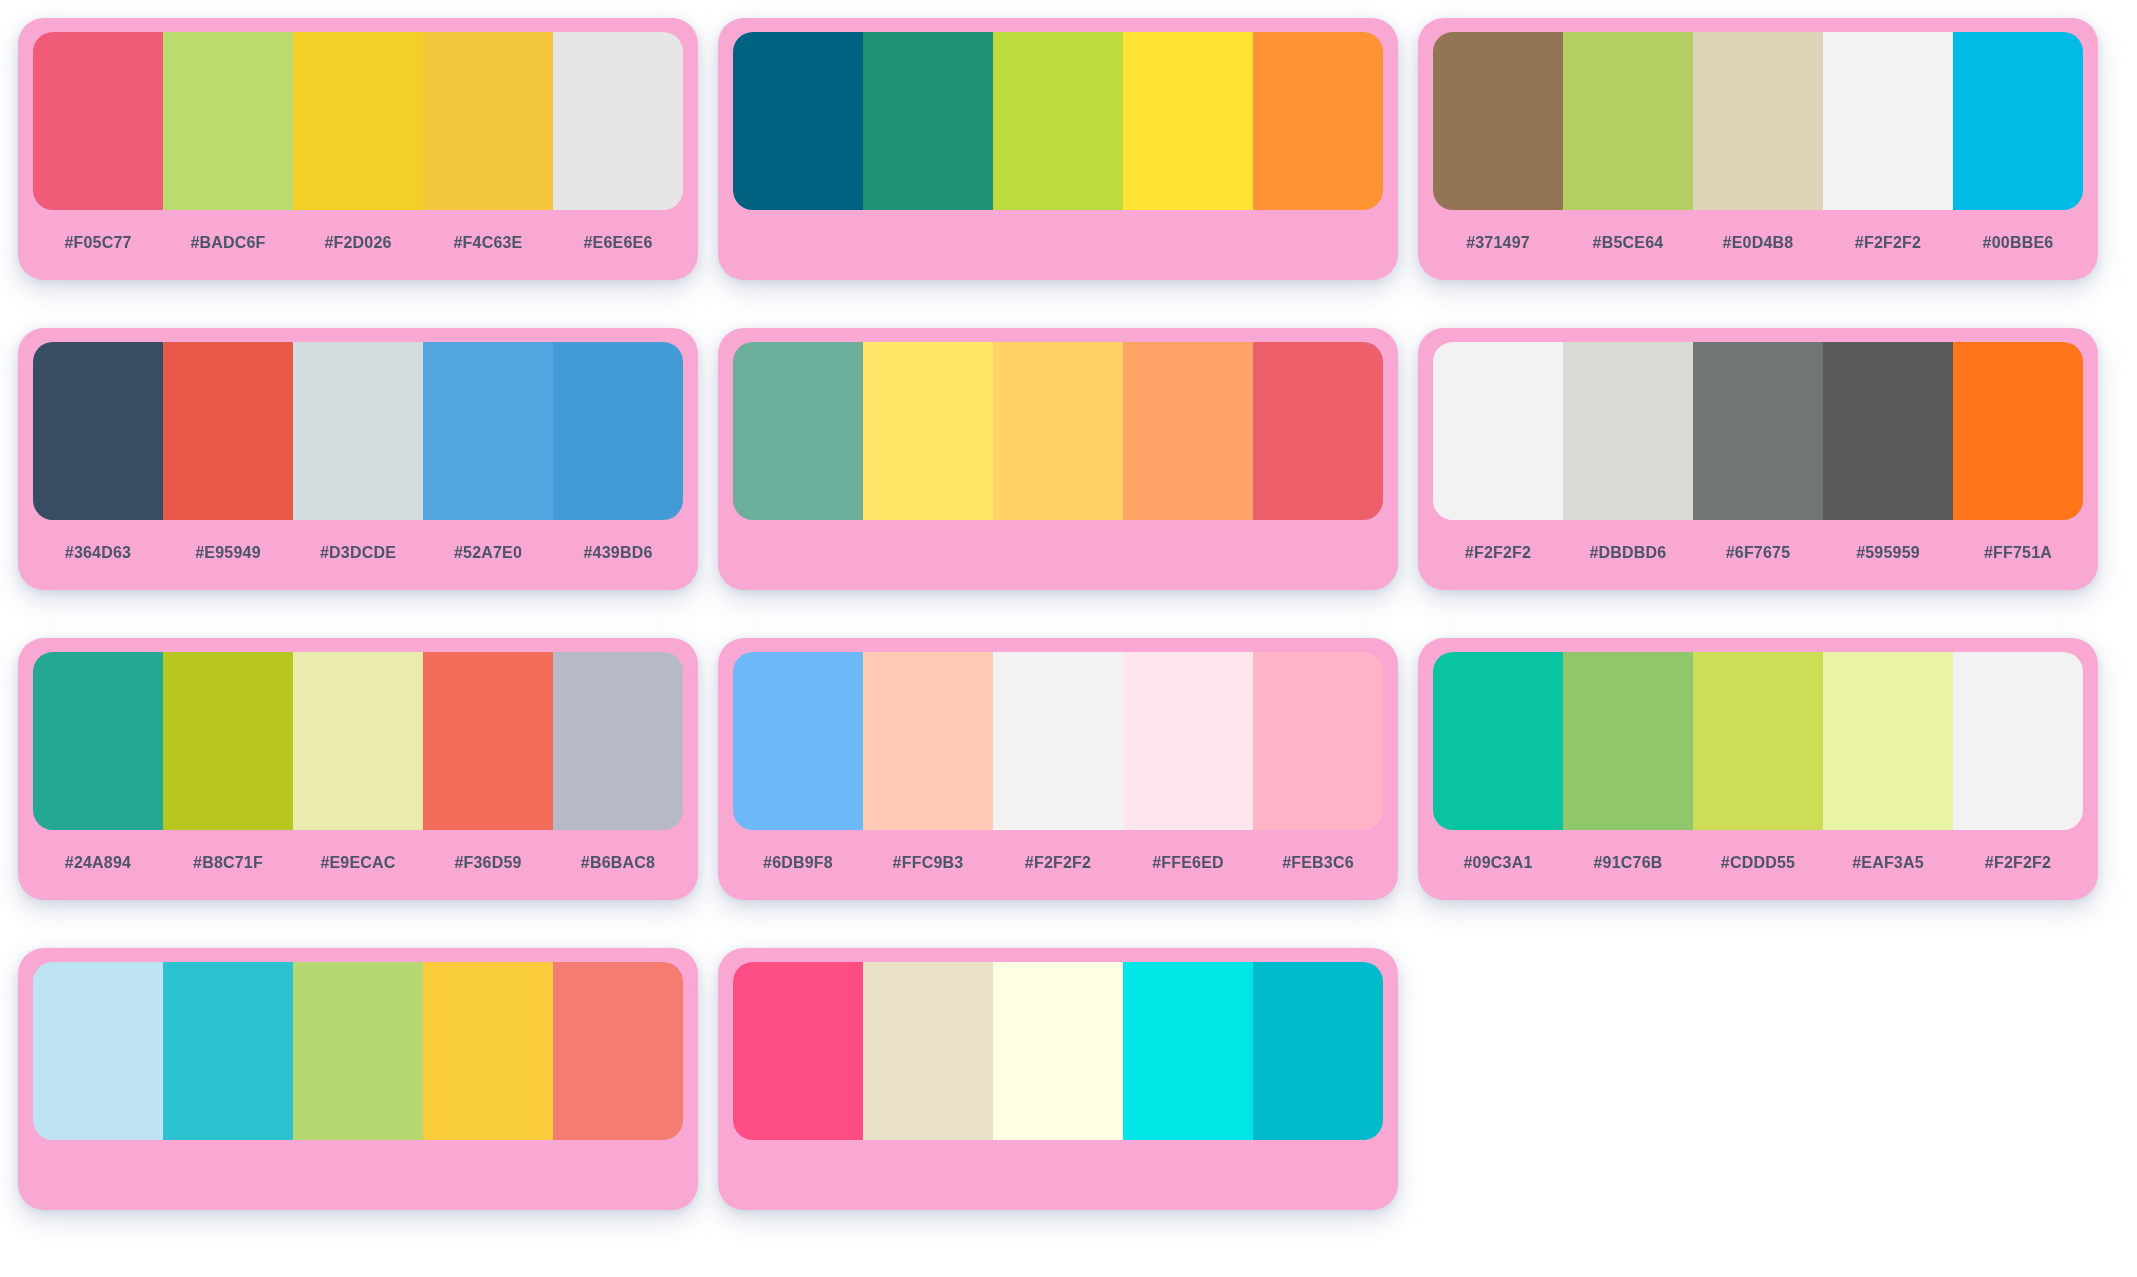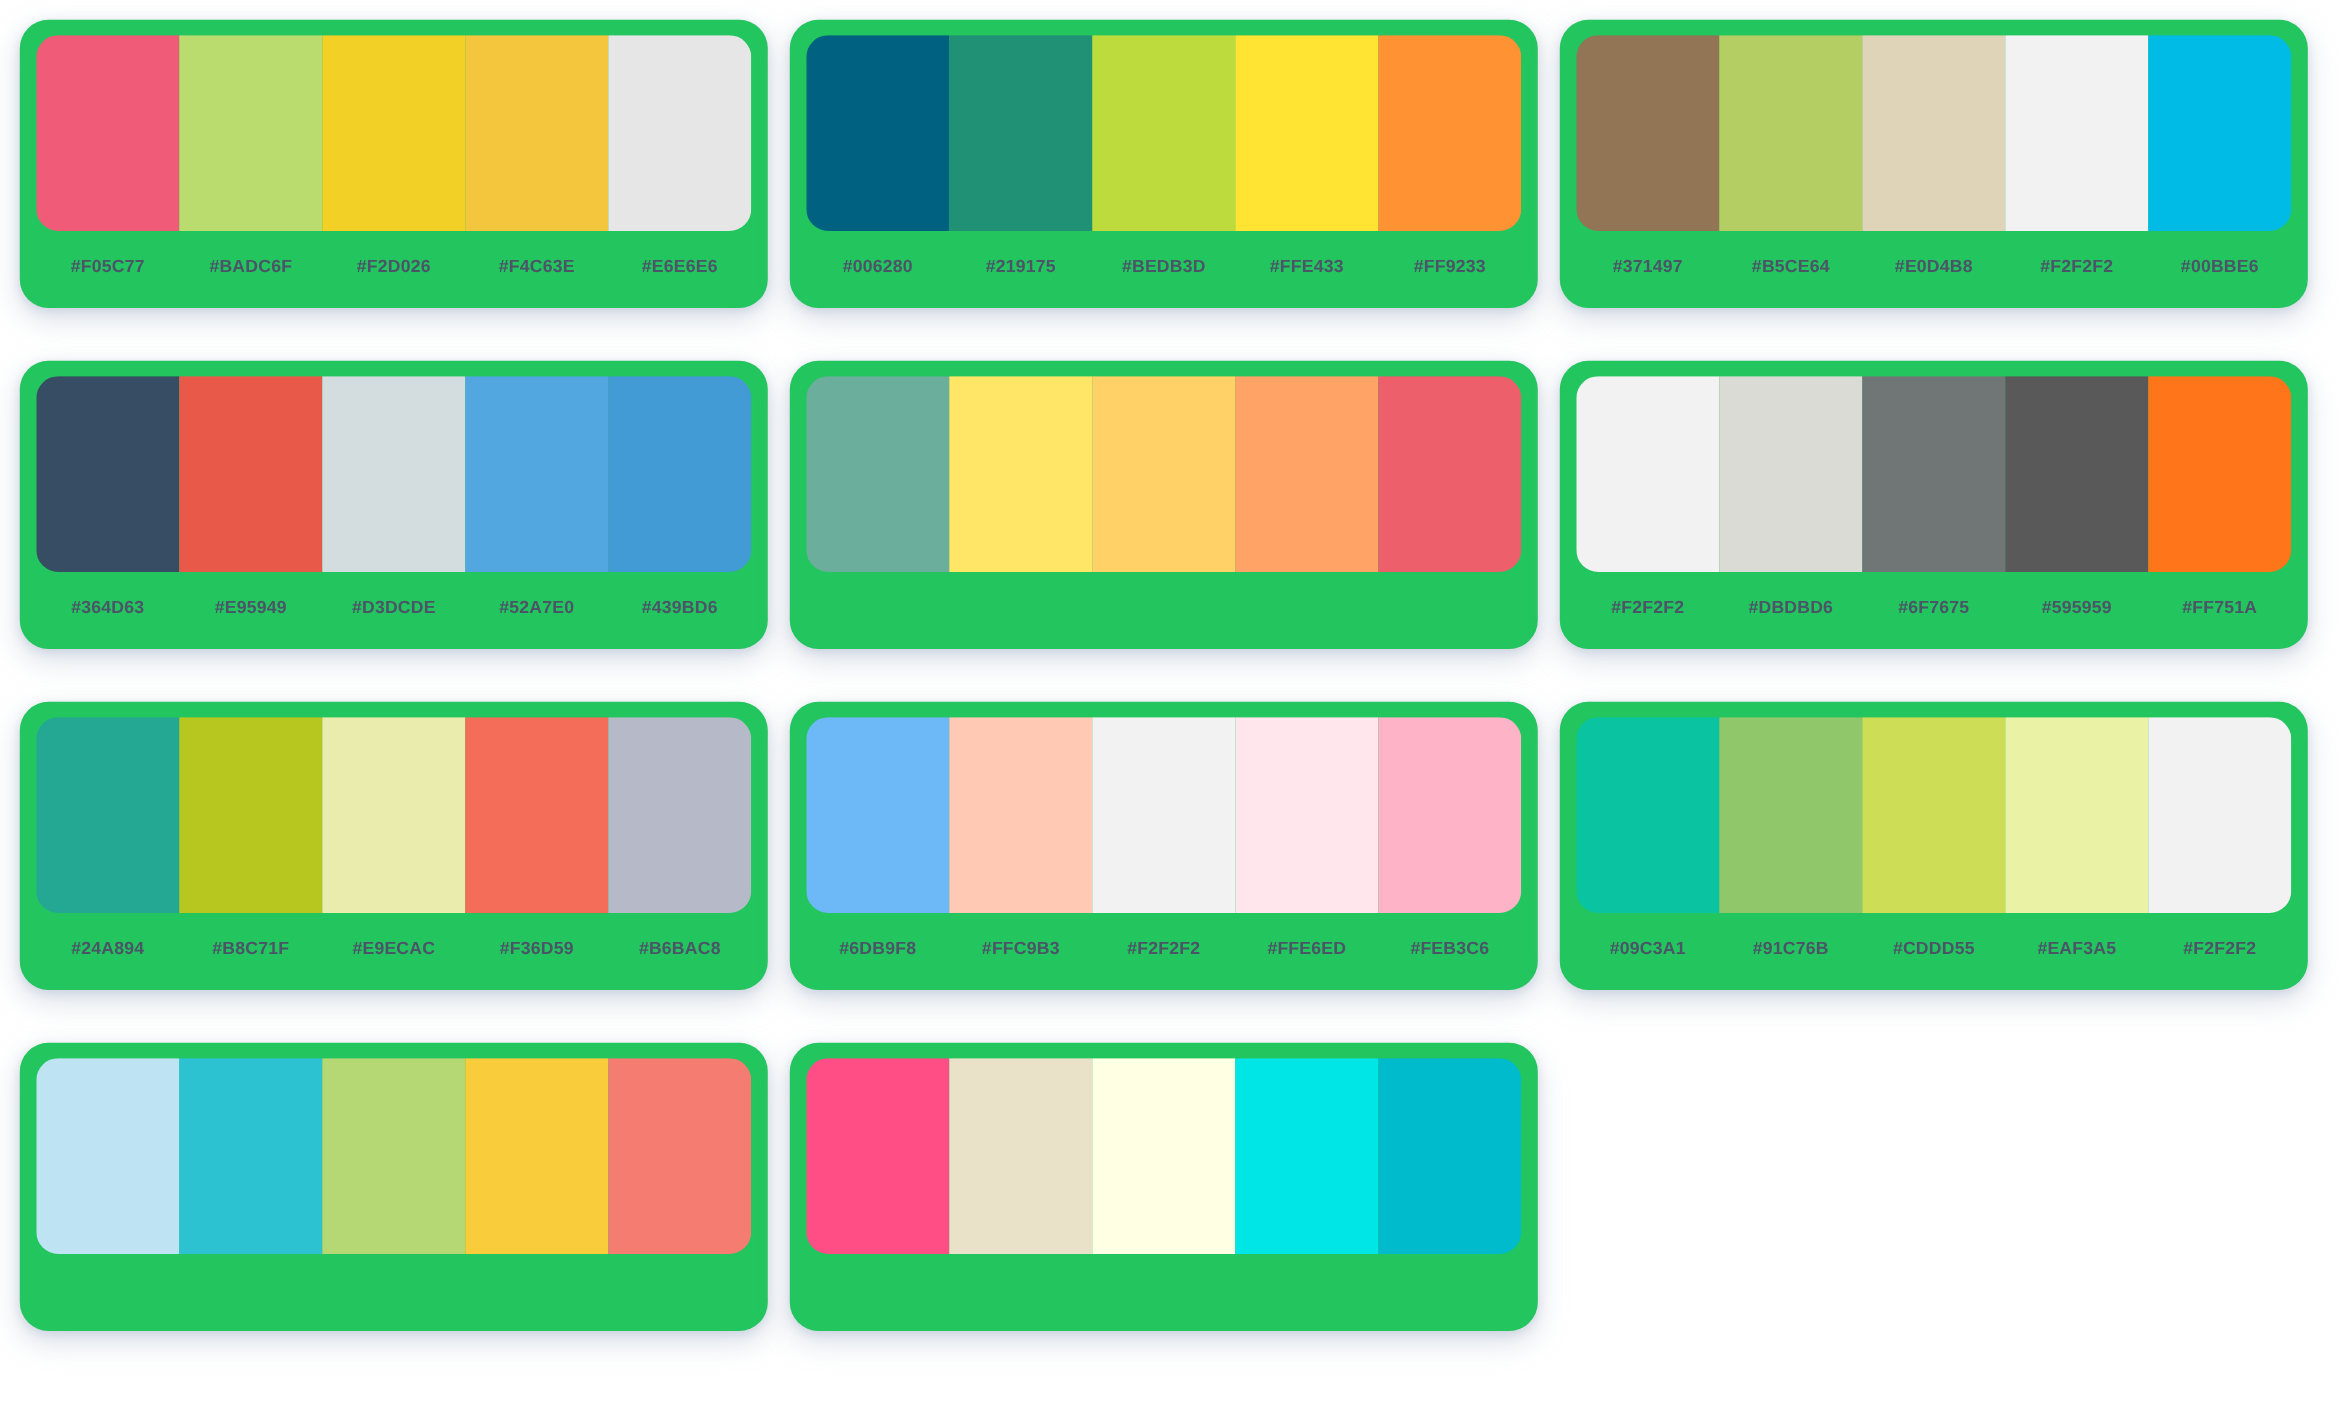--- a/index.html
+++ b/index.html
@@ -24,21 +24,21 @@
     margin-top: 8px;
     box-sizing: border-box;
   }
 
   .palette-card {
     position: relative;
     width: 680px;
     height: 262px;
     margin-top: 10px;
     border-radius: 26px;
-    background: #22c55e;
+    background: #f9a8d4;
     box-shadow:
       0 10px 26px rgba(163, 177, 198, 0.42),
       0 2px 8px rgba(163, 177, 198, 0.30),
       -6px -6px 16px rgba(255, 255, 255, 0.95);
     box-sizing: border-box;
     overflow: visible;
   }
 
   .swatch-band {
     position: absolute;
@@ -98,27 +98,20 @@
       </div>
     </div>
     <div class="palette-card">
       <div class="swatch-band">
         <div class="swatch" style="background: rgb(0, 98, 128);"></div>
         <div class="swatch" style="background: rgb(33, 145, 117);"></div>
         <div class="swatch" style="background: rgb(190, 219, 61);"></div>
         <div class="swatch" style="background: rgb(255, 228, 51);"></div>
         <div class="swatch" style="background: rgb(255, 146, 51);"></div>
       </div>
-      <div class="label-row">
-        <div class="swatch-label">#006280</div>
-        <div class="swatch-label">#219175</div>
-        <div class="swatch-label">#BEDB3D</div>
-        <div class="swatch-label">#FFE433</div>
-        <div class="swatch-label">#FF9233</div>
-      </div>
     </div>
     <div class="palette-card">
       <div class="swatch-band">
         <div class="swatch" style="background: rgb(146, 117, 84);"></div>
         <div class="swatch" style="background: rgb(181, 206, 100);"></div>
         <div class="swatch" style="background: rgb(224, 212, 184);"></div>
         <div class="swatch" style="background: rgb(242, 242, 242);"></div>
         <div class="swatch" style="background: rgb(0, 187, 230);"></div>
       </div>
       <div class="label-row">

